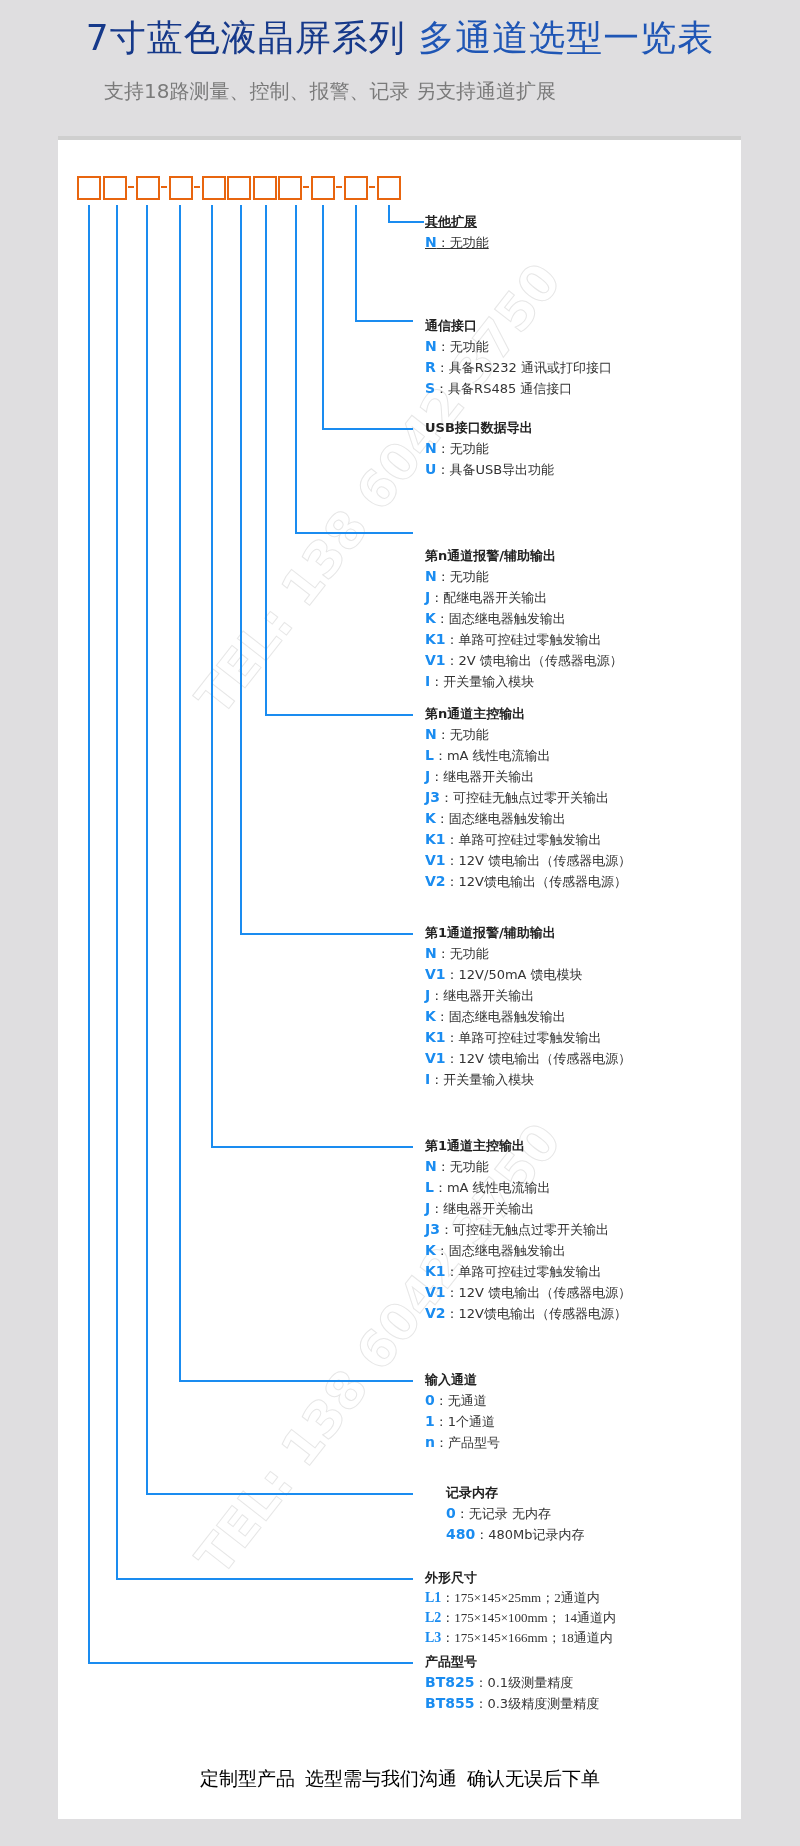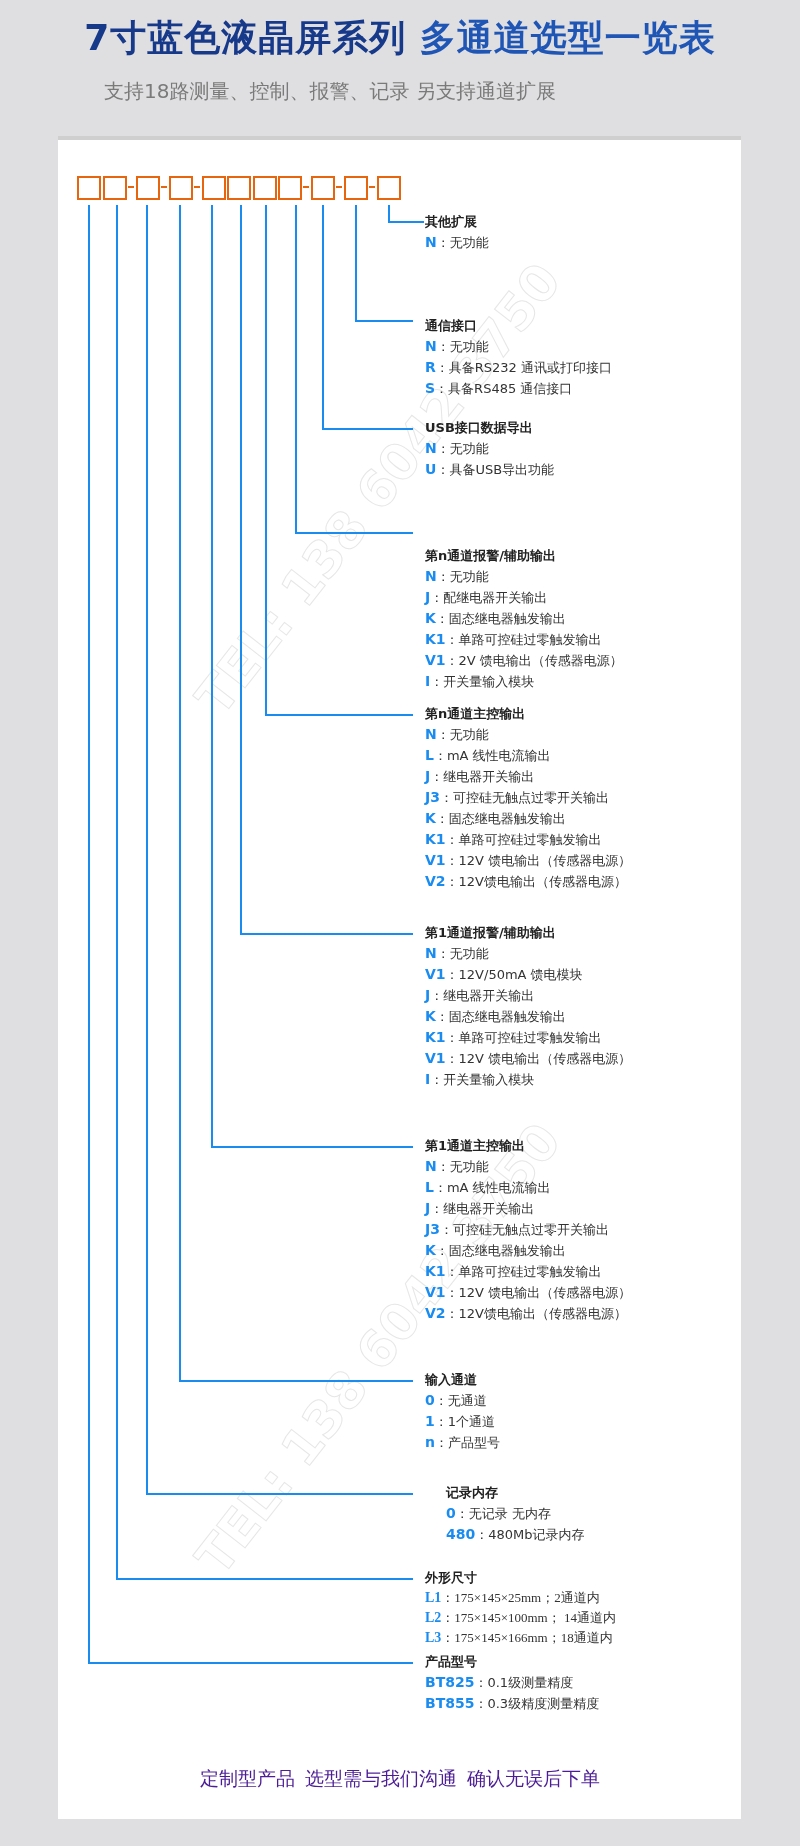--- a/index.html
+++ b/index.html
@@ -3,21 +3,21 @@
 <meta charset="utf-8">
 <style>
   html, body { margin: 0; padding: 0; }
   body {
     width: 800px; height: 1846px; background: #dfdee0;
     position: relative; overflow: hidden;
     font-family: "DejaVu Sans", "Liberation Sans", sans-serif;
   }
   .title {
     position: absolute; top: 14px; left: 0; width: 800px; text-align: center;
-    font-size: 36px; font-weight: bold; color: #16398a; letter-spacing: 1px;
+    font-size: 36px; font-weight: normal; color: #16398a; letter-spacing: 1px;
     font-family: "DejaVu Sans", sans-serif;
   }
   .title .hl { color: #1f56b5; }
   .subtitle {
     position: absolute; top: 78px; left: 0; width: 660px; text-align: center;
     font-size: 20px; color: #7a7a7a;
   }
   .card {
     position: absolute; left: 58px; top: 136px; width: 683px; height: 1683px;
     background: #ffffff; border-top: 4px solid #cfcfcf; box-sizing: border-box;
@@ -36,21 +36,21 @@
   .group .row { white-space: nowrap; }
   .group .code { color: #1a8cf0; font-weight: bold; font-size: 14px; }
   .watermark {
     position: absolute; font-size: 50px; font-weight: bold; color: transparent;
     -webkit-text-stroke: 1px rgba(200,200,200,0.45);
     transform: rotate(-52deg); transform-origin: left top; white-space: nowrap;
     pointer-events: none;
   }
   .footer {
     position: absolute; top: 1766px; left: 0; width: 800px; text-align: center;
-    font-size: 19px; color: #4c1d95; word-spacing: 4px;
+    font-size: 19px; color: #000000; word-spacing: 4px;
   }
 </style>
 </head>
 <body>
 
 <div class="title">
   <span>7寸蓝色液晶屏系列</span>
   <span class="hl">多通道选型一览表</span>
 </div>
 <div class="subtitle">支持18路测量、控制、报警、记录 另支持通道扩展</div>
@@ -108,21 +108,21 @@
   <div class="vline" style="left:322px; height:224px;"></div>
   <div class="hline" style="left:322px; top:428px; width:91px;"></div>
 
   <div class="vline" style="left:355px; height:116px;"></div>
   <div class="hline" style="left:355px; top:320px; width:58px;"></div>
 
   <div class="vline" style="left:388px; height:18px;"></div>
   <div class="hline" style="left:388px; top:221px; width:36px;"></div>
 </div>
 
-<div class="group" style="top:212px;">
+<div class="group" style="top:212px;text-decoration:underline;">
   <div class="head">其他扩展</div>
   <div class="row"><span class="code">N</span><span>：无功能</span></div>
 </div>
 
 <div class="group" style="top:316px;">
   <div class="head">通信接口</div>
   <div class="row"><span class="code">N</span><span>：无功能</span></div>
   <div class="row"><span class="code">R</span><span>：具备RS232 通讯或打印接口</span></div>
   <div class="row"><span class="code">S</span><span>：具备RS485 通信接口</span></div>
 </div>

